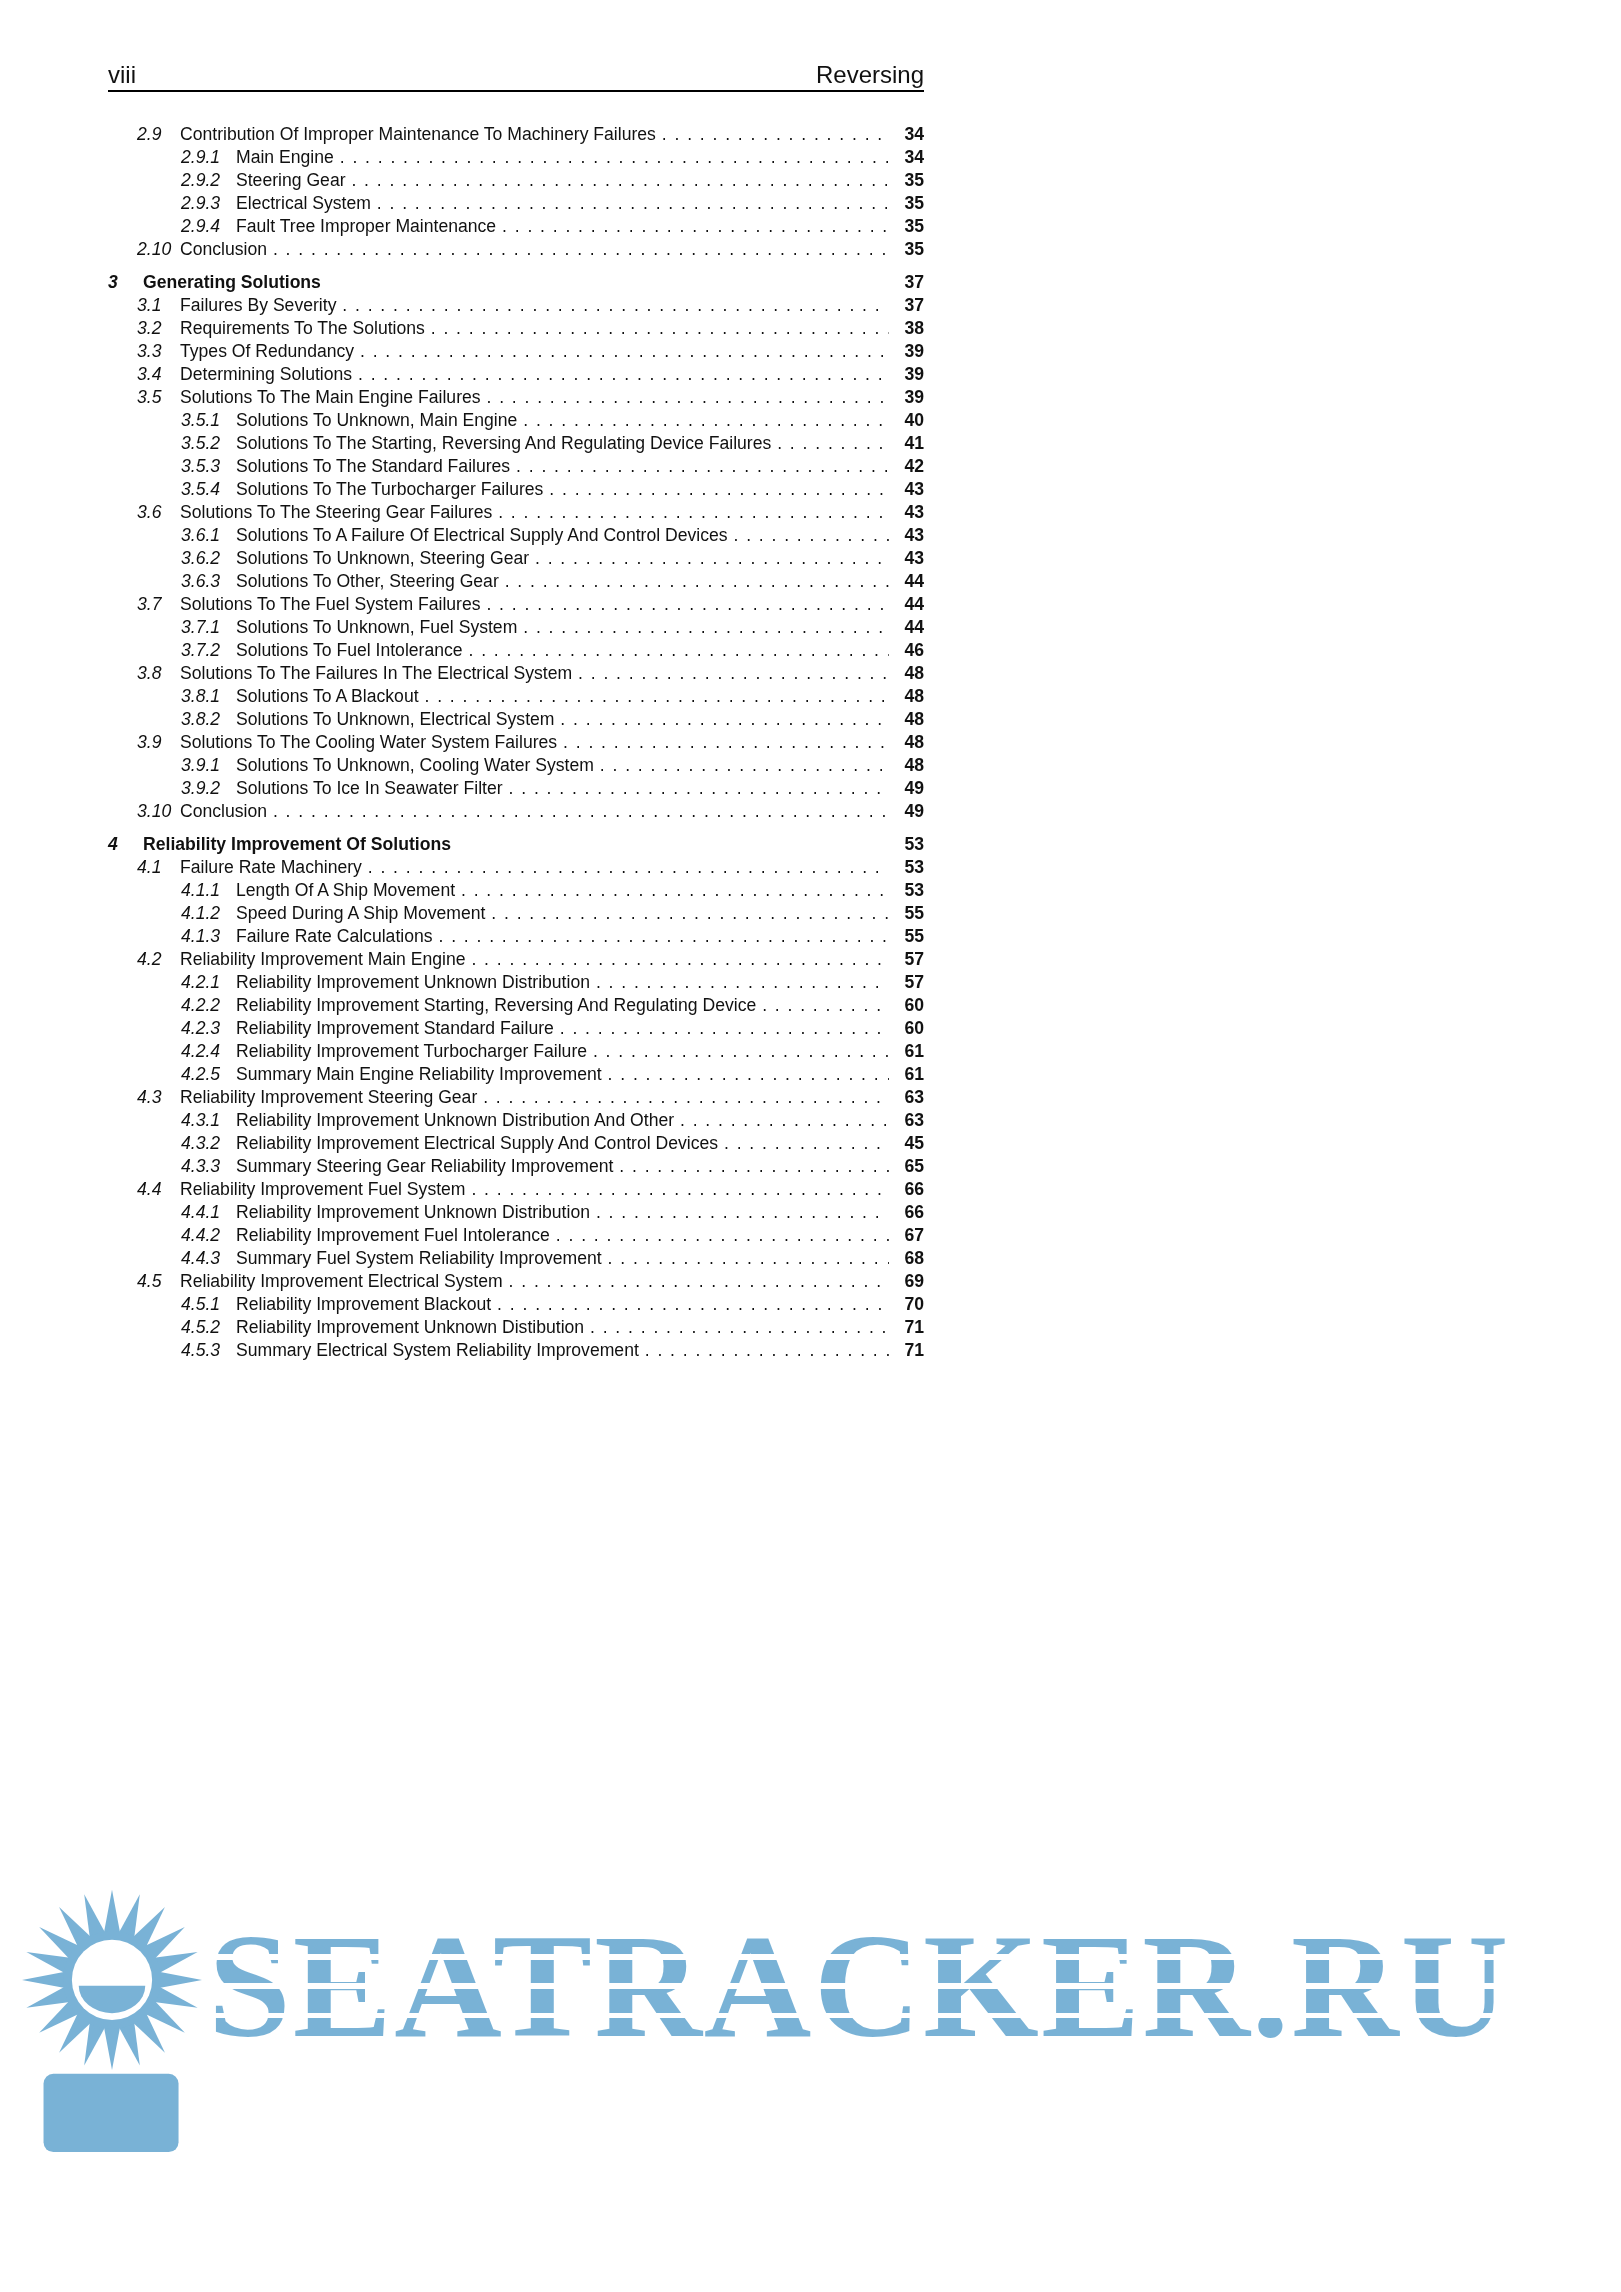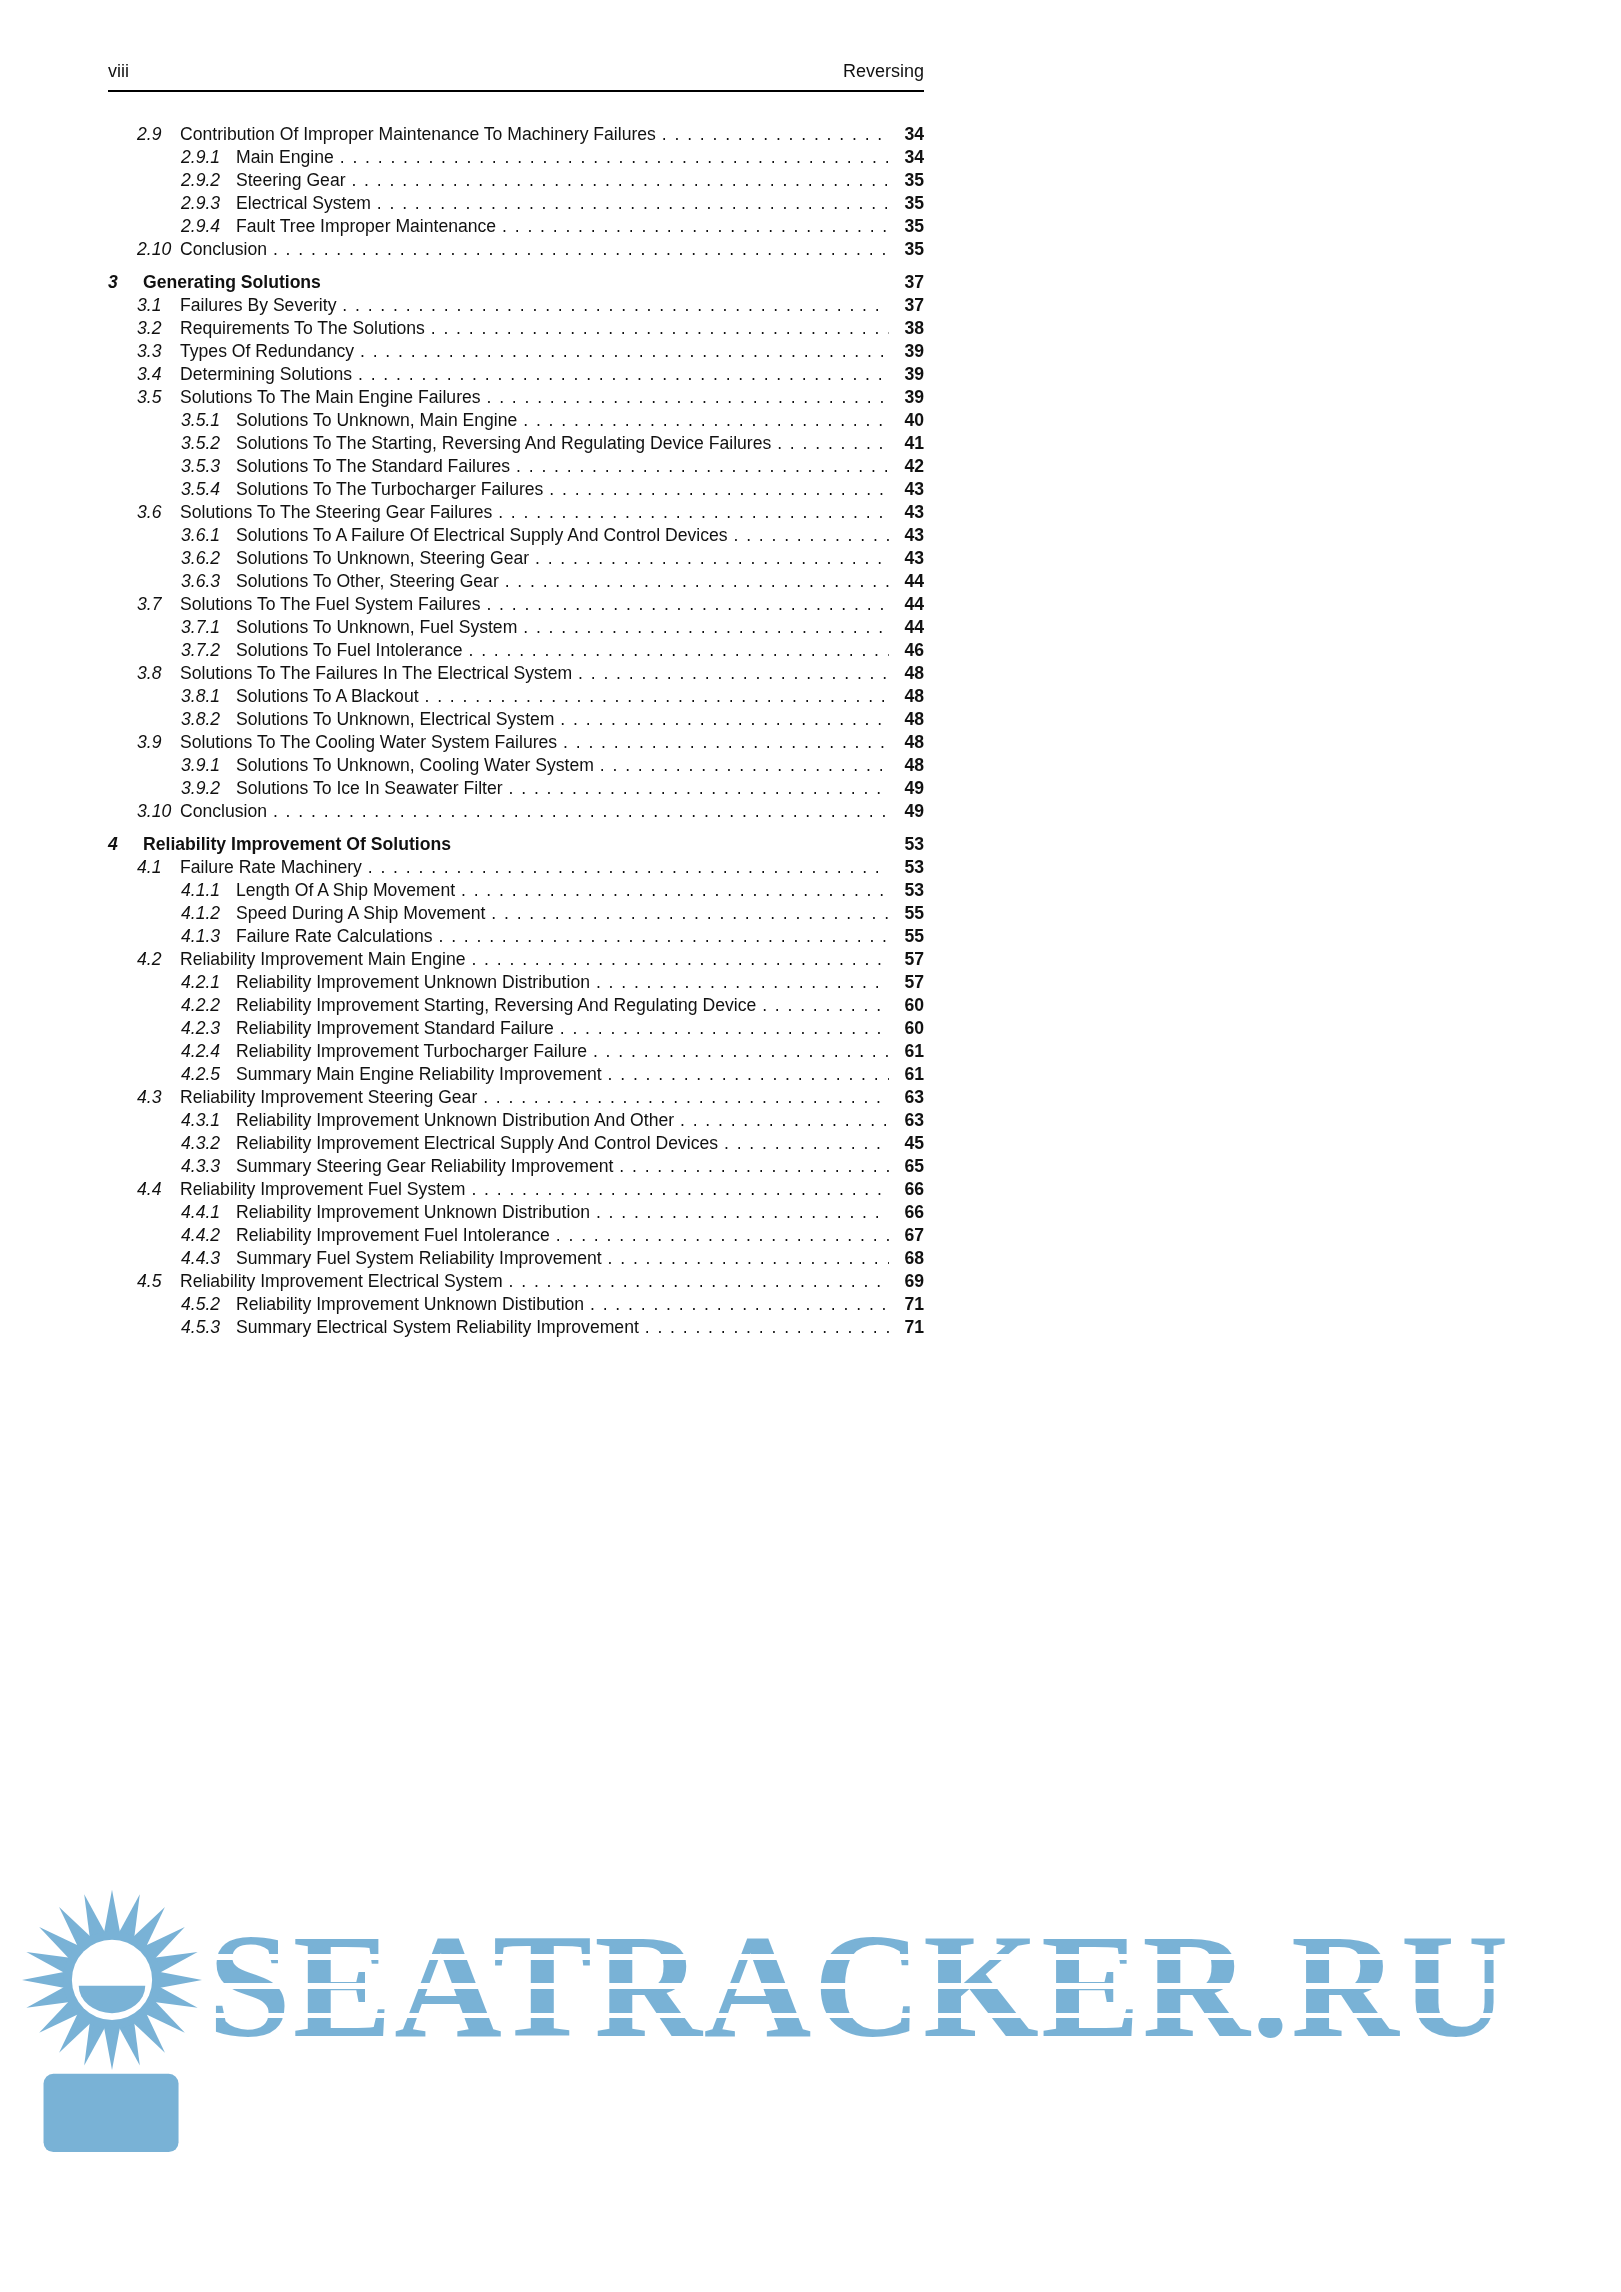--- a/index.html
+++ b/index.html
@@ -5,21 +5,21 @@
   * { margin:0; padding:0; box-sizing:border-box; }
   html,body { background:#ffffff; }
   .page {
     position:relative; width:1621px; height:2293px; background:#ffffff;
     font-family:"Liberation Sans", sans-serif; color:#111; overflow:hidden;
   }
   .content { position:absolute; left:108px; top:0; width:816px; }
   .header {
     position:absolute; top:61px; left:0; width:816px;
     display:flex; justify-content:space-between; align-items:baseline;
-    font-size:18px;
+    font-size:24px;
   }
   .rule { position:absolute; top:90px; left:0; width:816px; height:2px; background:#000; }
   .toc { position:absolute; top:123px; left:0; width:816px; }
   .row {
     display:flex; align-items:baseline;
     font-size:17.6px; line-height:23px; height:23px; white-space:nowrap;
   }
   .row .num { flex:none;font-style:italic; }
   .row .title { flex:none; }
   .leader {
@@ -358,20 +358,26 @@
           <span class="num">4.4.3</span>
           <span class="title">Summary Fuel System Reliability Improvement</span>
           <span class="leader"></span>
           <span class="page-num">68</span>
         </div>
         <div class="row level-1">
           <span class="num">4.5</span>
           <span class="title">Reliability Improvement Electrical System</span>
           <span class="leader"></span>
           <span class="page-num">69</span>
+        </div>
+        <div class="row level-2">
+          <span class="num">4.5.1</span>
+          <span class="title">Reliability Improvement Blackout</span>
+          <span class="leader"></span>
+          <span class="page-num">70</span>
         </div>
         <div class="row level-2">
           <span class="num">4.5.2</span>
           <span class="title">Reliability Improvement Unknown Distibution</span>
           <span class="leader"></span>
           <span class="page-num">71</span>
         </div>
         <div class="row level-2">
           <span class="num">4.5.3</span>
           <span class="title">Summary Electrical System Reliability Improvement</span>

